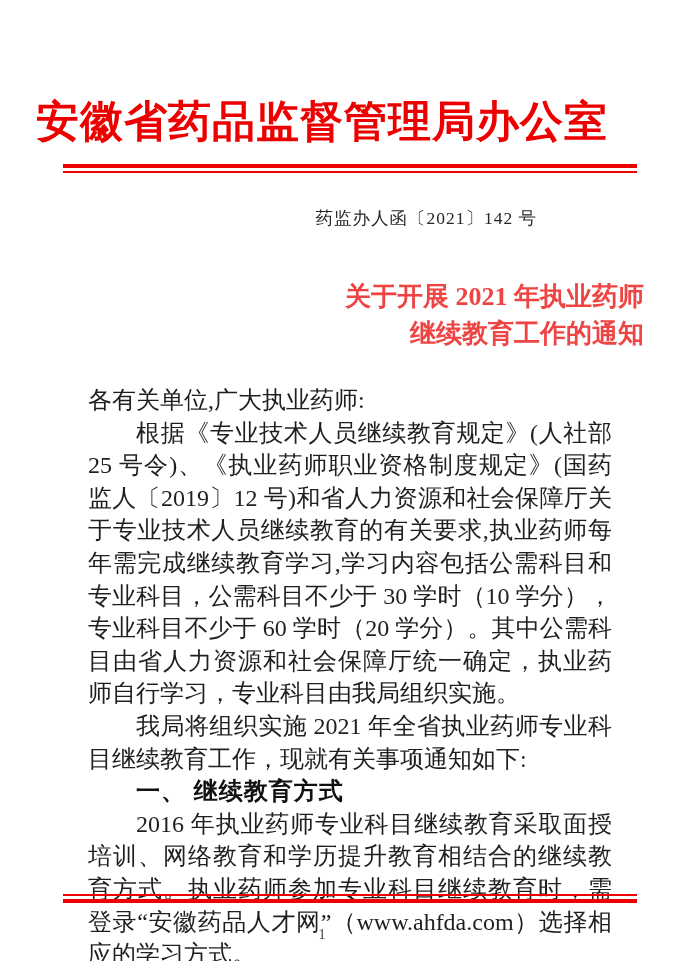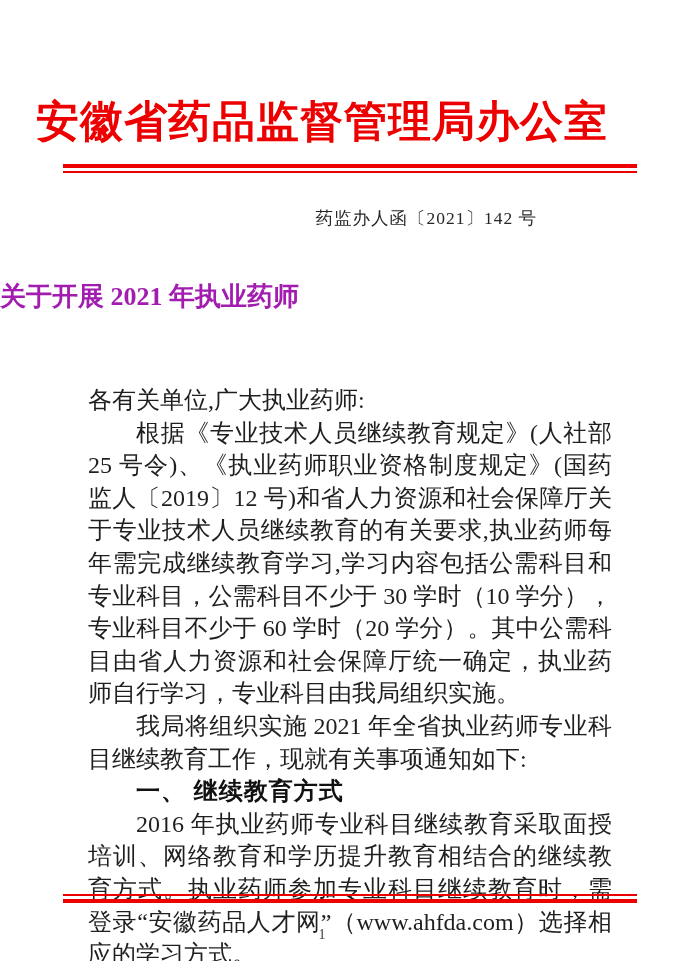--- a/index.html
+++ b/index.html
@@ -33,24 +33,24 @@
   
   .doc-number{
     position:absolute;top:206px;right:107px;
     font-size:17.5px;
     letter-spacing:1px;
     color:#262626;
   }
   
   .title{
     position:absolute;top:278px;left:0;width:100%;
-    text-align:left;
+    text-align:right;
     font-size:26px;font-weight:700;
     line-height:37px;
-    color:#a21caf;
+    color:#ef4444;
   }
   
   .body-text{
     position:absolute;top:384px;left:88px;width:524px;
     font-size:24px;
     line-height:32.6px;
     text-align:justify;
     color:var(--ink);
   }
   .body-text p{margin:0;}
@@ -80,20 +80,21 @@
   <div class="rules-top">
     <div class="rule-thick"></div>
     <div class="rule-gap"></div>
     <div class="rule-thin"></div>
   </div>
 
   <div class="doc-number">药监办人函〔2021〕142 号</div>
 
   <div class="title">
     <div>关于开展 2021 年执业药师</div>
+    <div>继续教育工作的通知</div>
   </div>
 
   <div class="body-text">
     <p>各有关单位,广大执业药师:</p>
     <p class="indent">根据《专业技术人员继续教育规定》(人社部 25 号令)、《执业药师职业资格制度规定》(国药监人〔2019〕12 号)和省人力资源和社会保障厅关于专业技术人员继续教育的有关要求,执业药师每年需完成继续教育学习,学习内容包括公需科目和专业科目，公需科目不少于 30 学时（10 学分），专业科目不少于 60 学时（20 学分）。其中公需科目由省人力资源和社会保障厅统一确定，执业药师自行学习，专业科目由我局组织实施。</p>
     <p class="indent">我局将组织实施 2021 年全省执业药师专业科目继续教育工作，现就有关事项通知如下:</p>
     <p class="section-heading">一、 继续教育方式</p>
     <p class="indent">2016 年执业药师专业科目继续教育采取面授培训、网络教育和学历提升教育相结合的继续教育方式。执业药师参加专业科目继续教育时，需登录“安徽药品人才网”（www.ahfda.com）选择相应的学习方式。</p>
   </div>
 

